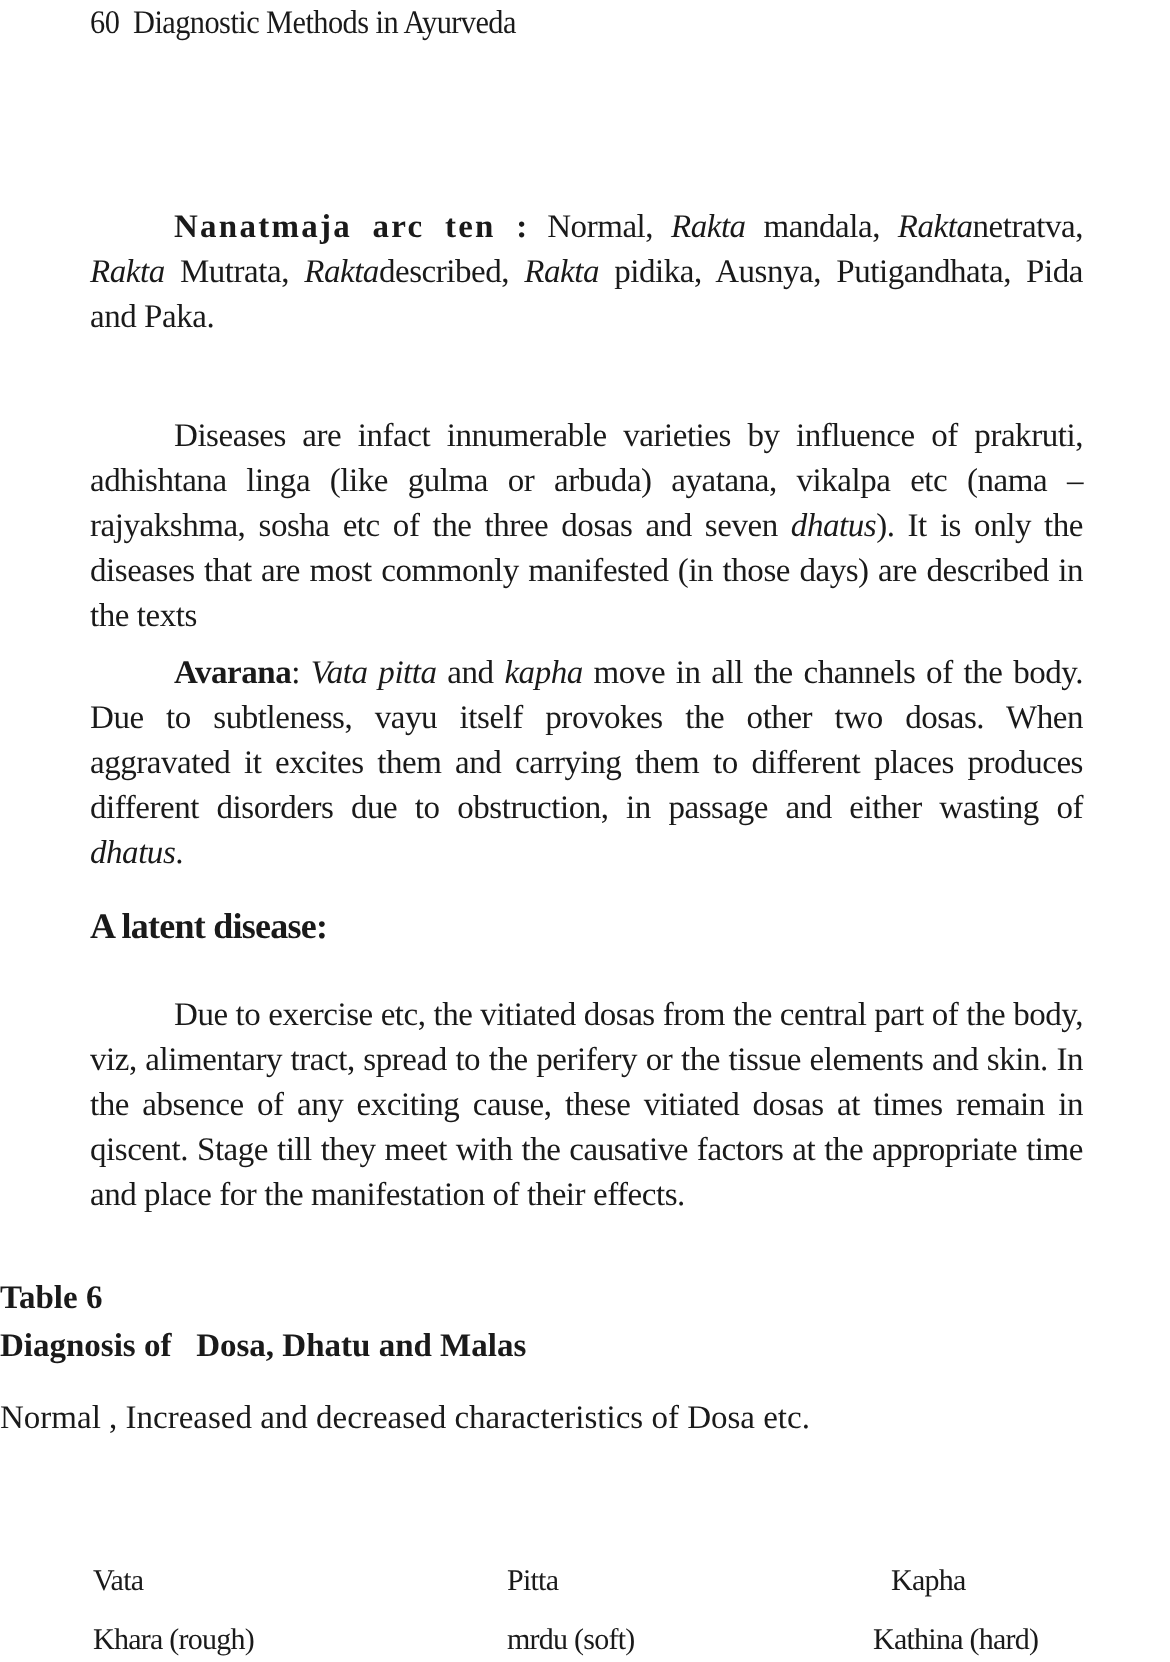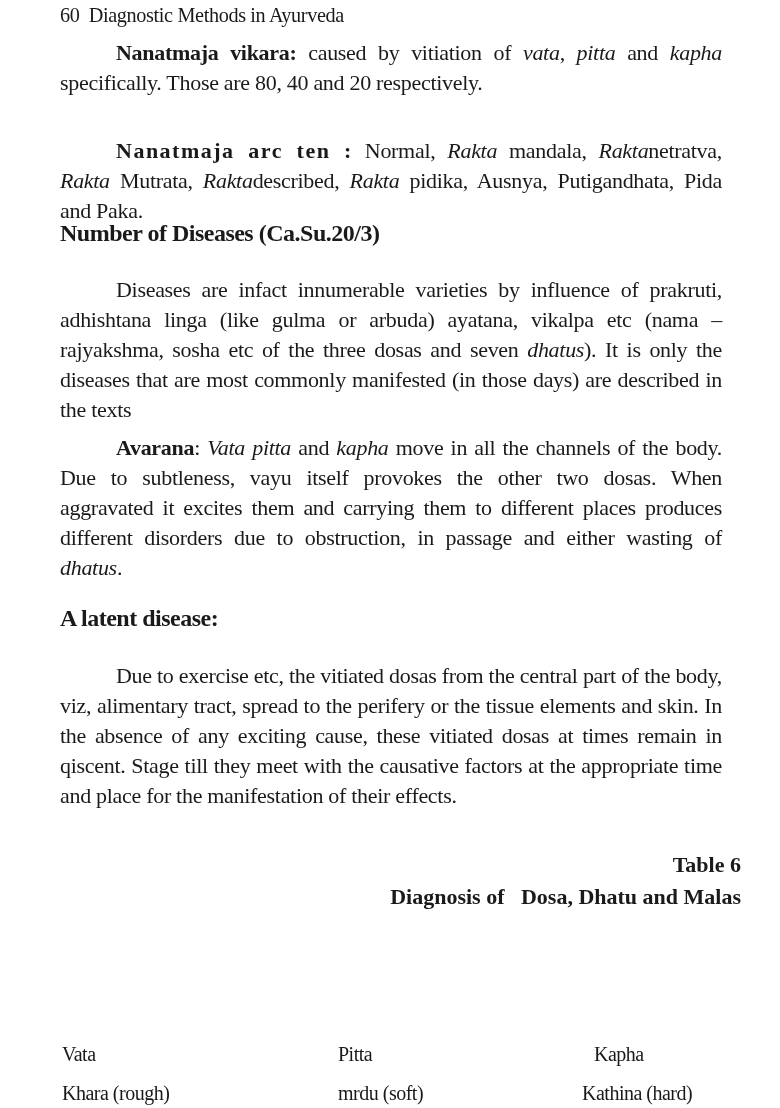--- a/index.html
+++ b/index.html
@@ -20,57 +20,55 @@
       letter-spacing: -0.3px;
     }
     .indent { text-indent: 56px; }
     b { font-weight: bold; }
     i { font-style: italic; }
     .h2 {
       position: absolute; left: 60px; font-size: 24px; font-weight: bold;
       letter-spacing: -0.5px;
     }
     .center {
-      position: absolute; left: 0; width: 716px; text-align: right;
+      position: absolute; left: 0; width: 716px; text-align: left;
       font-size: 22px;
-      margin-left: 25px;
     }
     .center.bold { font-weight: bold; }
     .trow { position: absolute; left: 62px; width: 660px; font-size: 20px; letter-spacing: -0.5px; }
     .trow span { position: absolute; top: 0; white-space: nowrap; }
     .c1 { left: 0; }
     .c2 { left: 276px; }
     .c3 { left: 520px; }
     .c3.k { left: 532px; }
   </style>
 </head>
 <body>
 
 <div class="page">
 
   <div class="header">
     <span class="pno">60</span><span>Diagnostic Methods in Ayurveda</span>
   </div>
 
-  <p class="para indent" style="top:38px;margin:0;"><b>Nanatmaja vikara:</b><span> caused by vitiation of </span><i>vata</i><span>, </span><i>pitta</i><span> and </span><i>kapha</i><span> specifically. Those are 80, 40 and 20 respectively.</span></p>
 
   <p class="para indent" style="top:136px;margin:0;"><b style="letter-spacing:1.5px;">Nanatmaja arc ten :</b><span> Normal, </span><i>Rakta</i><span> mandala, </span><i>Rakta</i><span>netratva, </span><i>Rakta</i><span> Mutrata, </span><i>Rakta</i><span>described, </span><i>Rakta</i><span> pidika, Ausnya, Putigandhata, Pida and Paka.</span></p>
 
-  <div class="h2" style="top:220px;">Number of Diseases (Ca.Su.20/3)</div>
 
   <p class="para indent" style="top:275px;margin:0;"><span>Diseases are infact innumerable varieties by influence of prakruti, adhishtana linga (like gulma or arbuda) ayatana, vikalpa etc (nama – rajyakshma, sosha etc of the three dosas and seven </span><i>dhatus</i><span>). It is only the diseases that are most commonly manifested (in those days) are described in the texts</span></p>
 
   <p class="para indent" style="top:433px;margin:0;"><b>Avarana</b><span>: </span><i>Vata pitta</i><span> and </span><i>kapha</i><span> move in all the channels of the body. Due to subtleness, vayu itself provokes the other two dosas. When aggravated it excites them and carrying them to different places produces different disorders due to obstruction, in passage and either wasting of </span><i>dhatus</i><span>.</span></p>
 
   <div class="h2" style="top:605px;">A latent disease:</div>
 
   <p class="para indent" style="top:661px;margin:0;">Due to exercise etc, the vitiated dosas from the central part of the  body, viz, alimentary tract, spread to the perifery or the tissue elements and skin. In the absence of any exciting cause, these vitiated dosas at times remain in qiscent. Stage till they meet with the causative factors at the appropriate time and place for the manifestation of their effects.</p>
 
   <div class="center bold" style="top:852px;">Table 6</div>
   <div class="center bold" style="top:884px;white-space:pre;">Diagnosis of   Dosa, Dhatu and Malas</div>
+  <div class="center" style="top:932px;">Normal , Increased and decreased characteristics of Dosa etc.</div>
 
 
   <div class="trow" style="top:1043px;">
     <span class="c1">Vata</span>
     <span class="c2">Pitta</span>
     <span class="c3 k">Kapha</span>
   </div>
 
   <div class="trow" style="top:1082px;">
     <span class="c1">Khara (rough)</span>

